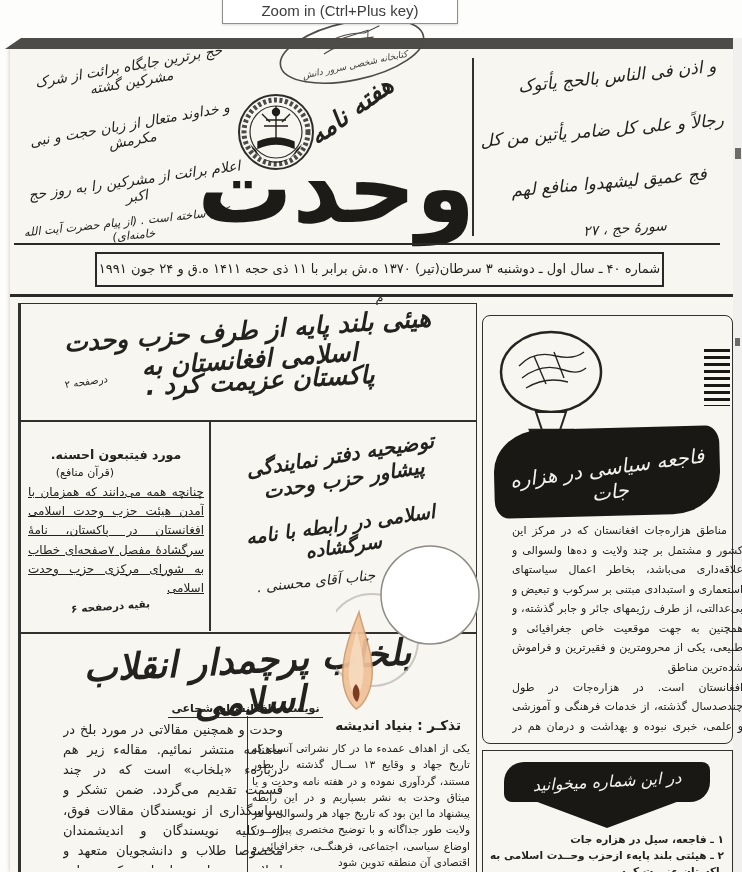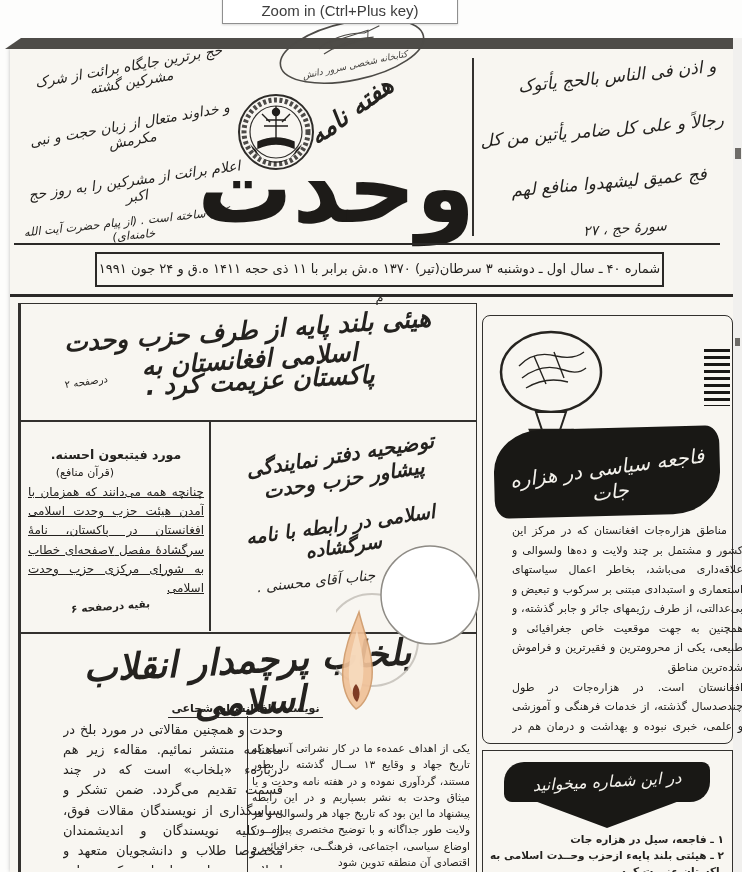--- a/index.html
+++ b/index.html
@@ -91,20 +91,21 @@
   <div class="abs rtl just" style="left:28px;top:483px;width:176px;height:112px;font-size:12px;line-height:1.6;overflow:hidden;text-decoration:underline;">چنانچه همه می‌دانند که همزمان با آمدن هیئت حزب وحدت اسلامی افغانستان در پاکستان، نامهٔ سرگشادهٔ مفصل ۷صفحه‌ای خطاب به شورای مرکزی حزب وحدت اسلامی</div>
   <div class="abs rtl" style="left:40px;top:601px;width:110px;font-size:10.5px;font-weight:bold;transform:rotate(-4deg);">بقیه درصفحه ۶</div>
   <div class="abs nas" style="left:218px;top:443px;width:248px;font-size:20px;font-weight:600;transform:rotate(-9deg);text-align:center;">توضیحیه دفتر نمایندگی پیشاور حزب وحدت</div>
   <div class="abs nas" style="left:232px;top:513px;width:220px;font-size:19px;font-weight:600;transform:rotate(-8deg);text-align:center;">اسلامی در رابطه با نامه سرگشاده</div>
   <div class="abs nas" style="left:246px;top:573px;width:140px;font-size:14px;transform:rotate(-6deg);text-align:center;">جناب آقای محسنی .</div>
 
   <div class="box" style="left:18px;top:632px;width:455px;height:242px;border-left-width:3px;"></div>
   <div class="abs nas" style="left:36px;top:640px;width:425px;font-size:36px;font-weight:bold;transform:rotate(-3deg);text-align:center;">بلخاب پرچمدار انقلاب اسلامی</div>
   <div class="abs rtl" style="left:168px;top:702px;width:155px;font-size:11px;font-weight:bold;text-align:center;border-bottom:1.5px solid #2b2927;padding-bottom:2px;">نویسنده:افغانستان شجاعی</div>
   <div class="vrule" style="left:247px;top:716px;width:1px;height:156px;"></div>
+  <div class="abs rtl" style="left:256px;top:717px;width:205px;font-size:13.5px;font-weight:bold;letter-spacing:.5px;">تذکـر : بنیاد اندیشه</div>
   <div class="abs rtl just" style="left:252px;top:740px;width:218px;height:132px;font-size:10.5px;line-height:1.55;overflow:hidden;">یکی از اهداف عمدهء ما در کار نشراتی آنست که تاریخ جهاد و وقایع ۱۳ ســال گذشته را بطور مستند، گردآوری نموده و در هفته نامه وحدت و یا میثاق وحدت به نشر بسپاریم و در این رابطه پیشنهاد ما این بود که تاریخ جهاد هر ولسوالی و هر ولایت طور جداگانه و با توضیح مختصری پیرامــون اوضاع سیاسی، اجتماعی، فرهنگــی، جغرافیائی و اقتصادی آن منطقه تدوین شود</div>
   <div class="abs rtl just" style="left:23px;top:720px;width:220px;height:148px;font-size:13px;line-height:1.55;overflow:hidden;margin-left:40px;">
     <span>وحدت و همچنین مقالاتی در مورد بلخ در ماهنامه منتشر نمائیم. مقالهء زیر هم دربارهء «بلخاب» است که در چند قسمت تقدیم می‌گردد.</span>
     <span>ضمن تشکر و سپاسگذاری از نویسندگان مقالات فوق، از کلیه نویسندگان و اندیشمندان مخصوصا طلاب و دانشجویان متعهد و انقلابی هموطن خواستاریم که در این رابطه با ما همکاری نمایند و انشاءالله هر نوشته‌ای که درباره موضوع بالا ارسال کنند حتما چاپ خواهد شد.</span>
   </div>
 
   <div class="box" style="left:482px;top:315px;width:249px;height:427px;border-radius:8px;"></div>
   <svg class="abs" style="left:494px;top:326px;width:115px;height:172px;" viewBox="0 0 115 172">
     <ellipse cx="57" cy="46" rx="50" ry="40" fill="#f8f6f1" stroke="#262420" stroke-width="2.5"></ellipse>
     <g stroke="#262420" fill="none" stroke-width="1.4">

